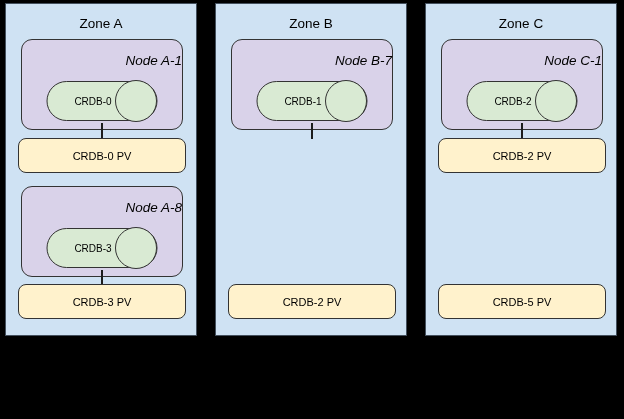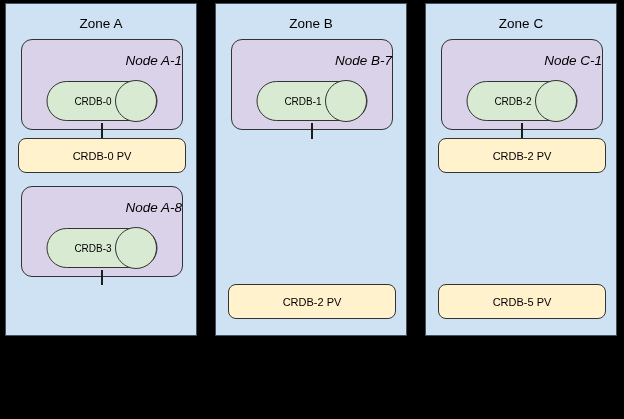--- a/index.html
+++ b/index.html
@@ -86,20 +86,23 @@
 
     <div class="node node-2">
       <div class="node-label">Node A-8</div>
     </div>
     <svg class="cylinder cyl-2" width="112" height="44" viewBox="0 0 112 44">
       <rect class="cyl-body" x="1" y="2.5" width="110" height="39" rx="19.5"></rect>
       <circle class="cyl-face" cx="90" cy="22" r="20.5"></circle>
       <text class="cyl-text" x="47" y="25.5" text-anchor="middle">CRDB-3</text>
     </svg>
     <div class="connector line-2"></div>
+    <div class="pv pv-2">
+      <span>CRDB-3 PV</span>
+    </div>
   </section>
 
   <section class="zone zone-b">
     <div class="zone-label">Zone B</div>
 
     <div class="node node-1">
       <div class="node-label">Node B-7</div>
     </div>
     <svg class="cylinder cyl-1" width="112" height="44" viewBox="0 0 112 44">
       <rect class="cyl-body" x="1" y="2.5" width="110" height="39" rx="19.5"></rect>

